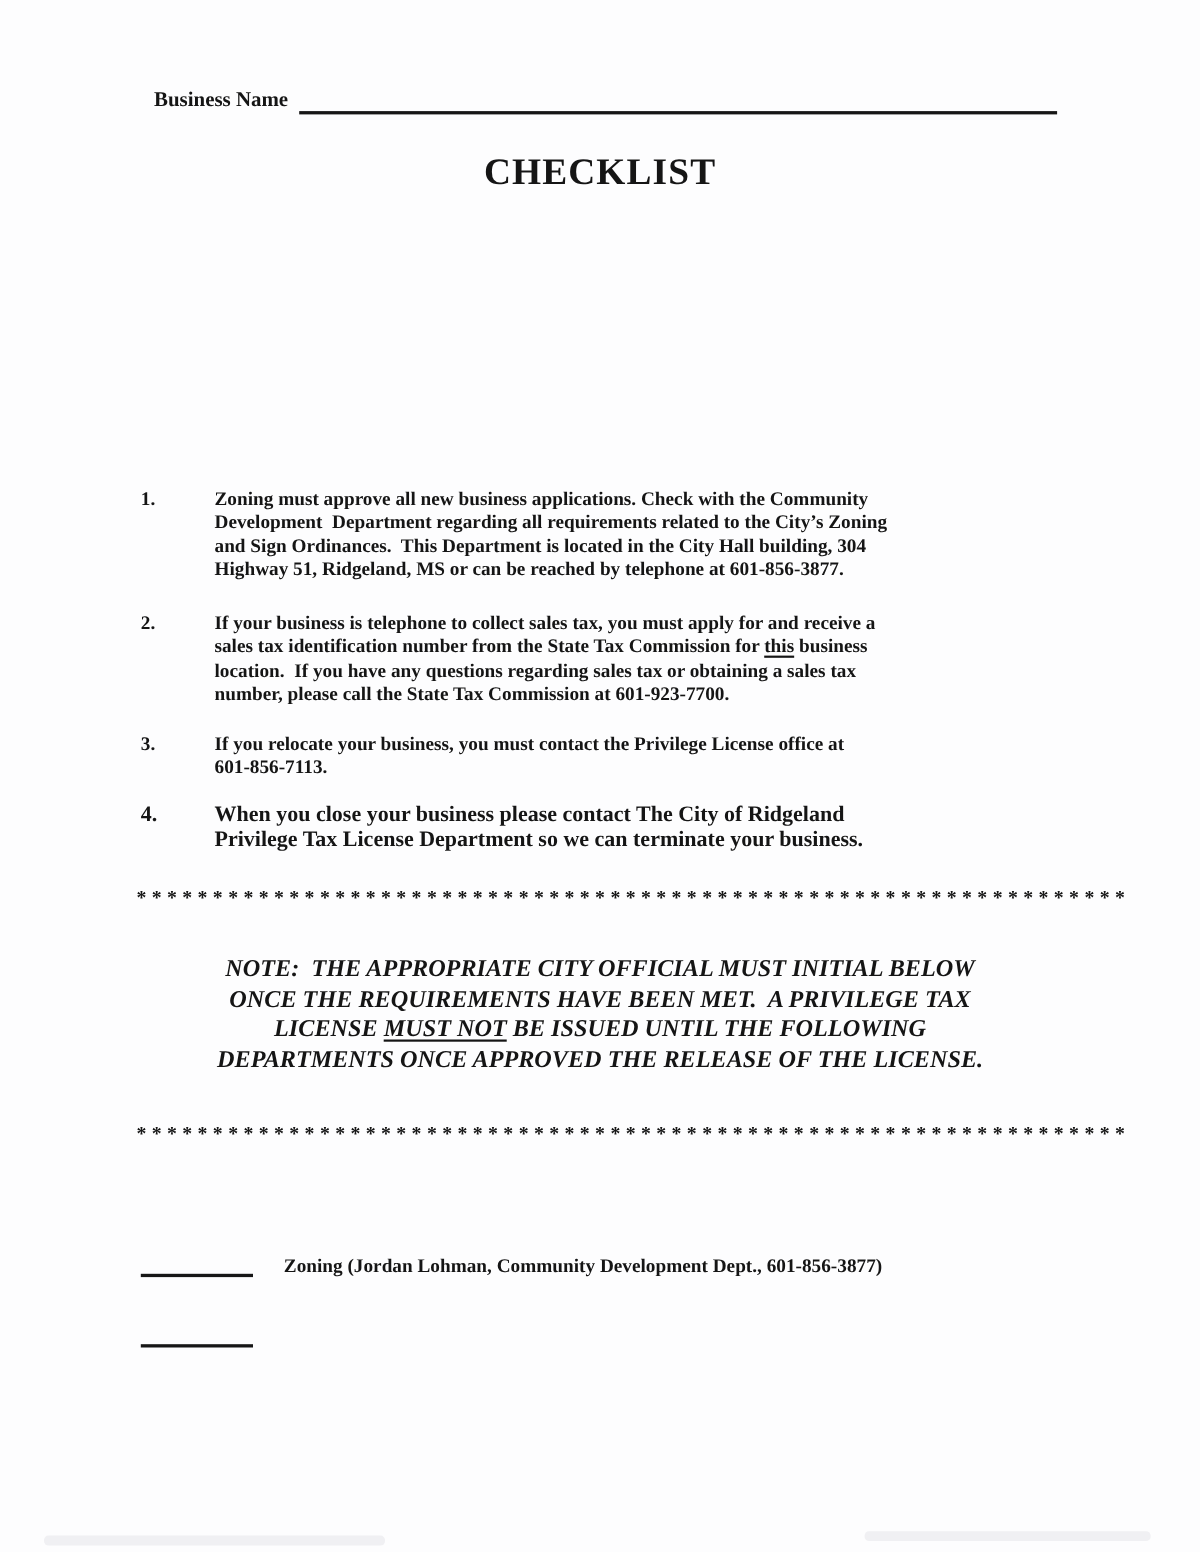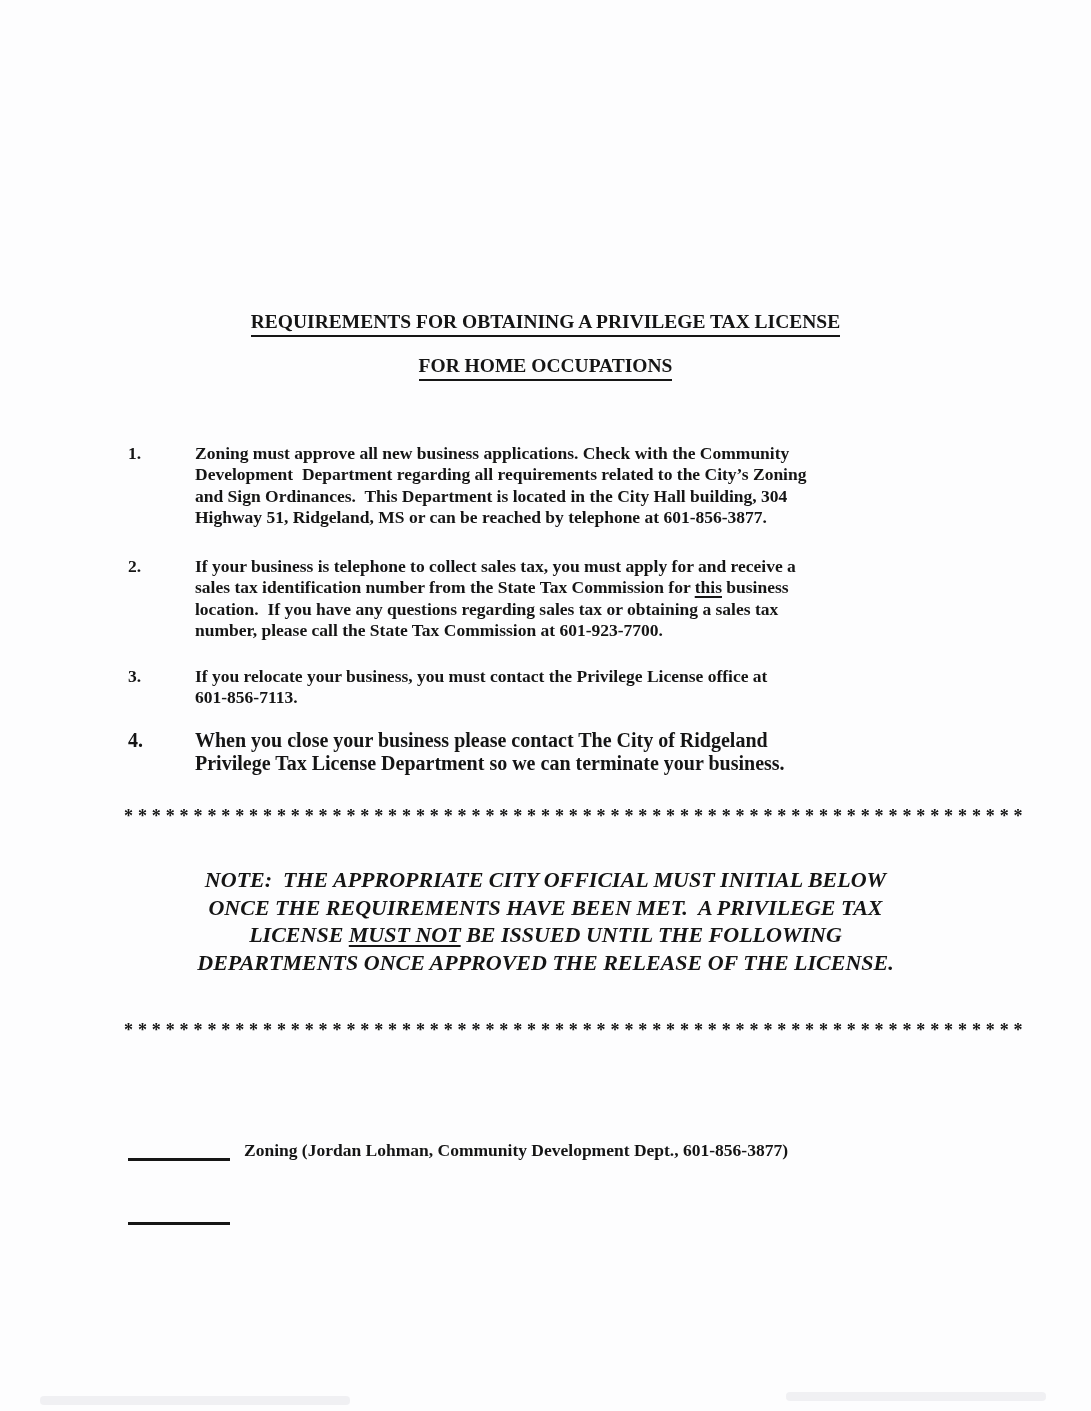--- a/index.html
+++ b/index.html
@@ -135,41 +135,40 @@
   .signoff-2 { top: 1198px; }
   .signoff-line {
     width: 102px;
     flex: 0 0 102px;
     border-bottom: 3px solid #161616;
     height: 24px;
   }
   .signoff-label {
     font-size: 17.5px;
     line-height: 22px;
-    margin-left: 14px;
+    margin-left: 28px;
     white-space: pre-wrap;
   }
 </style>
 </head>
 <body>
 
 <div class="page">
 
   <div class="artifact-top"></div>
   <div class="artifact-bottom-left"></div>
   <div class="artifact-bottom-right"></div>
 
-
-
-  <div class="sub-heading sub-heading-1">
-    <span class="ul-wrap">REQUIREMENTS FOR OBTAINING A PRIVILEGE TAX LICENSE</span>
-  </div>
-  <div class="sub-heading sub-heading-2">
-    <span class="ul-wrap">FOR HOME OCCUPATIONS</span>
-  </div>
+  <div class="biz-row">
+    <span class="biz-label">Business Name</span>
+    <span class="biz-line"></span>
+  </div>
+
+  <div class="doc-title">CHECKLIST</div>
+
 
   <div class="list-item item-1">
     <span class="item-num">1.</span>
     <span class="item-text"><span>Zoning must approve all new business applications. Check with the Community
 Development  Department regarding all requirements related to the City’s Zoning
 and Sign Ordinances.  This Department is located in the City Hall building, 304
 Highway 51, Ridgeland, MS or can be reached by telephone at 601-856-3877.</span><span class="inline-underline"></span><span></span></span>
   </div>
 
   <div class="list-item item-2">

